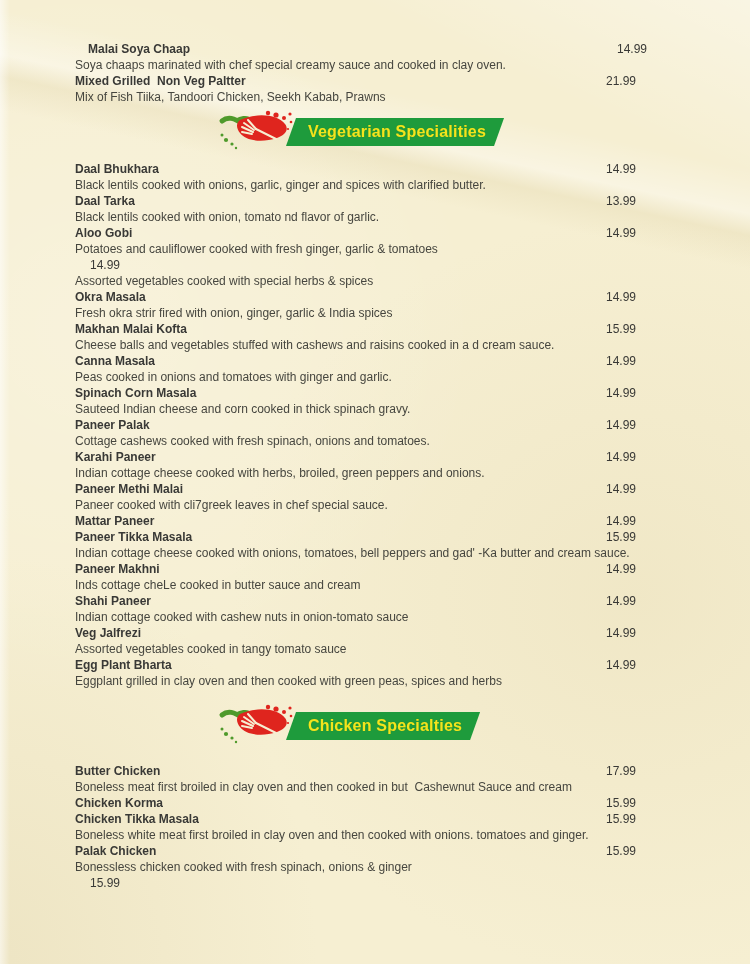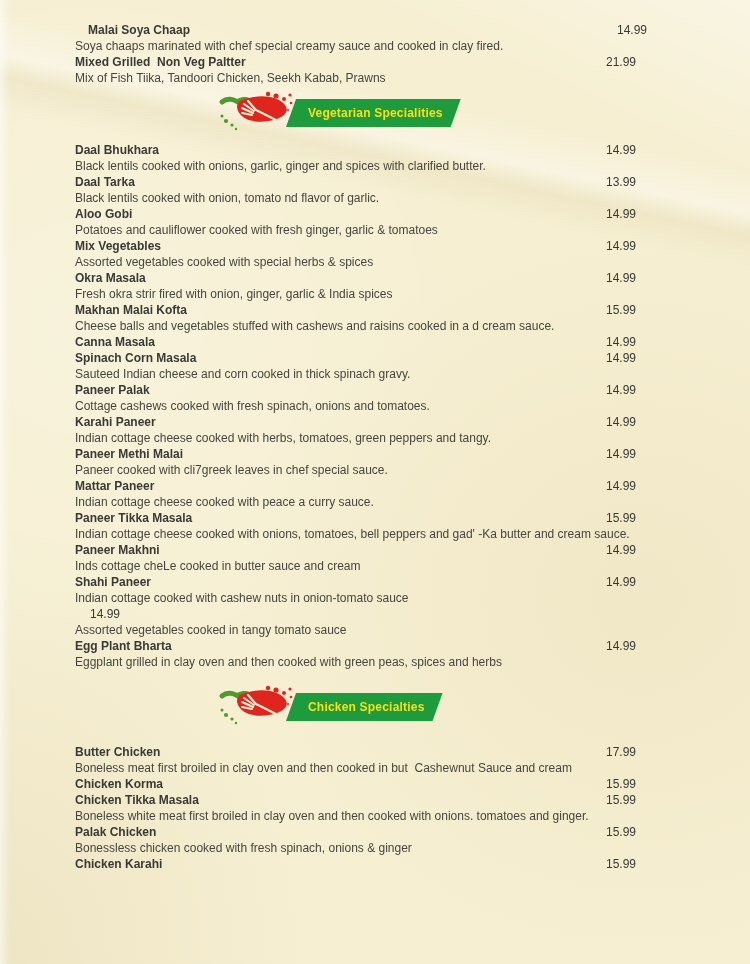--- a/index.html
+++ b/index.html
@@ -16,21 +16,21 @@
       linear-gradient(90deg, rgba(255,255,255,.55) 0px, rgba(255,255,255,0) 10px),
       linear-gradient(205deg, rgba(255,255,255,.38) 0%, rgba(255,255,255,0) 14%),
       linear-gradient(12deg, rgba(255,255,255,0) 76%, rgba(224,212,170,.30) 79%, rgba(255,255,255,.35) 81%, rgba(255,255,255,0) 85%),
       radial-gradient(ellipse at 12% 34%, rgba(255,255,255,.22), rgba(255,255,255,0) 42%),
       radial-gradient(ellipse at 0% 100%, rgba(216,202,158,.28), rgba(216,202,158,0) 30%),
       radial-gradient(ellipse at 85% 62%, rgba(233,222,184,.45), rgba(233,222,184,0) 45%);
   }
 
   .menu {
     position:relative;
-    padding:22px 99px 0 75px;
+    padding:41px 99px 0 75px;
   }
 
   .row { display:flex; line-height:16px; }
   .item-name {
     flex:1;
     font-size:12px; font-weight:bold; color:#393936;
     white-space:pre-wrap;
   }
   .item-price {
     font-size:12px; font-weight:normal; color:#393936;
@@ -53,37 +53,37 @@
     margin-right:-8px;
     position:relative; z-index:2;
     flex:0 0 auto;
   }
   .banner {
     display:inline-block;
     height:28px; line-height:28px;
     padding:0 18px 0 22px;
     background:#1e9b3c;
     color:#f3e41d;
-    font-size:12px; font-weight:bold;
+    font-size:16px; font-weight:bold;
     letter-spacing:.2px;
     clip-path:polygon(10px 0, 100% 0, calc(100% - 10px) 100%, 0 100%);
     text-shadow:0 0 1px rgba(90,110,0,.35);
   }
 </style>
 </head>
 <body>
 
 <div class="page">
   <div class="menu" id="menu-content">
       <div class="row name-row indent">
         <span class="item-name">Malai Soya Chaap</span>
         <span class="item-price">14.99</span>
       </div>
       <div class="row desc-row">
-        <span class="item-desc">Soya chaaps marinated with chef special creamy sauce and cooked in clay fired.</span>
+        <span class="item-desc">Soya chaaps marinated with chef special creamy sauce and cooked in clay oven.</span>
       </div>
       <div class="row name-row">
         <span class="item-name">Mixed Grilled  Non Veg Paltter</span>
         <span class="item-price">21.99</span>
       </div>
       <div class="row desc-row">
         <span class="item-desc">Mix of Fish Tiika, Tandoori Chicken, Seekh Kabab, Prawns</span>
       </div>
       <div class="section-header">
         <span class="chili-icon"><svg viewBox="0 0 76 44" width="76" height="44" xmlns="http://www.w3.org/2000/svg">
@@ -131,21 +131,20 @@
         <span class="item-desc">Black lentils cooked with onion, tomato nd flavor of garlic.</span>
       </div>
       <div class="row name-row">
         <span class="item-name">Aloo Gobi</span>
         <span class="item-price">14.99</span>
       </div>
       <div class="row desc-row">
         <span class="item-desc">Potatoes and cauliflower cooked with fresh ginger, garlic &amp; tomatoes</span>
       </div>
       <div class="row name-row">
-        <span class="item-name">Mix Vegetables</span>
         <span class="item-price">14.99</span>
       </div>
       <div class="row desc-row">
         <span class="item-desc">Assorted vegetables cooked with special herbs &amp; spices</span>
       </div>
       <div class="row name-row">
         <span class="item-name">Okra Masala</span>
         <span class="item-price">14.99</span>
       </div>
       <div class="row desc-row">
@@ -155,55 +154,55 @@
         <span class="item-name">Makhan Malai Kofta</span>
         <span class="item-price">15.99</span>
       </div>
       <div class="row desc-row">
         <span class="item-desc">Cheese balls and vegetables stuffed with cashews and raisins cooked in a d cream sauce.</span>
       </div>
       <div class="row name-row">
         <span class="item-name">Canna Masala</span>
         <span class="item-price">14.99</span>
       </div>
+      <div class="row desc-row">
+        <span class="item-desc">Peas cooked in onions and tomatoes with ginger and garlic.</span>
+      </div>
       <div class="row name-row">
         <span class="item-name">Spinach Corn Masala</span>
         <span class="item-price">14.99</span>
       </div>
       <div class="row desc-row">
         <span class="item-desc">Sauteed Indian cheese and corn cooked in thick spinach gravy.</span>
       </div>
       <div class="row name-row">
         <span class="item-name">Paneer Palak</span>
         <span class="item-price">14.99</span>
       </div>
       <div class="row desc-row">
         <span class="item-desc">Cottage cashews cooked with fresh spinach, onions and tomatoes.</span>
       </div>
       <div class="row name-row">
         <span class="item-name">Karahi Paneer</span>
         <span class="item-price">14.99</span>
       </div>
       <div class="row desc-row">
-        <span class="item-desc">Indian cottage cheese cooked with herbs, tomatoes, green peppers and tangy.</span>
+        <span class="item-desc">Indian cottage cheese cooked with herbs, broiled, green peppers and onions.</span>
       </div>
       <div class="row name-row">
         <span class="item-name">Paneer Methi Malai</span>
         <span class="item-price">14.99</span>
       </div>
       <div class="row desc-row">
         <span class="item-desc">Paneer cooked with cli7greek leaves in chef special sauce.</span>
       </div>
       <div class="row name-row">
         <span class="item-name">Mattar Paneer</span>
         <span class="item-price">14.99</span>
       </div>
-      <div class="row desc-row">
-        <span class="item-desc">Indian cottage cheese cooked with peace a curry sauce.</span>
-      </div>
       <div class="row name-row">
         <span class="item-name">Paneer Tikka Masala</span>
         <span class="item-price">15.99</span>
       </div>
       <div class="row desc-row">
         <span class="item-desc">Indian cottage cheese cooked with onions, tomatoes, bell peppers and gad' -Ka butter and cream sauce.</span>
       </div>
       <div class="row name-row">
         <span class="item-name">Paneer Makhni</span>
         <span class="item-price">14.99</span>
@@ -212,20 +211,21 @@
         <span class="item-desc">Inds cottage cheLe cooked in butter sauce and cream</span>
       </div>
       <div class="row name-row">
         <span class="item-name">Shahi Paneer</span>
         <span class="item-price">14.99</span>
       </div>
       <div class="row desc-row">
         <span class="item-desc">Indian cottage cooked with cashew nuts in onion-tomato sauce</span>
       </div>
       <div class="row name-row">
+        <span class="item-name">Veg Jalfrezi</span>
         <span class="item-price">14.99</span>
       </div>
       <div class="row desc-row">
         <span class="item-desc">Assorted vegetables cooked in tangy tomato sauce</span>
       </div>
       <div class="row name-row">
         <span class="item-name">Egg Plant Bharta</span>
         <span class="item-price">14.99</span>
       </div>
       <div class="row desc-row">
@@ -281,17 +281,16 @@
         <span class="item-desc">Boneless white meat first broiled in clay oven and then cooked with onions. tomatoes and ginger.</span>
       </div>
       <div class="row name-row">
         <span class="item-name">Palak Chicken</span>
         <span class="item-price">15.99</span>
       </div>
       <div class="row desc-row">
         <span class="item-desc">Bonessless chicken cooked with fresh spinach, onions &amp; ginger</span>
       </div>
       <div class="row name-row">
-        <span class="item-name">Chicken Karahi</span>
         <span class="item-price">15.99</span>
       </div>
     </div>
 </div>
 
 </body></html>

